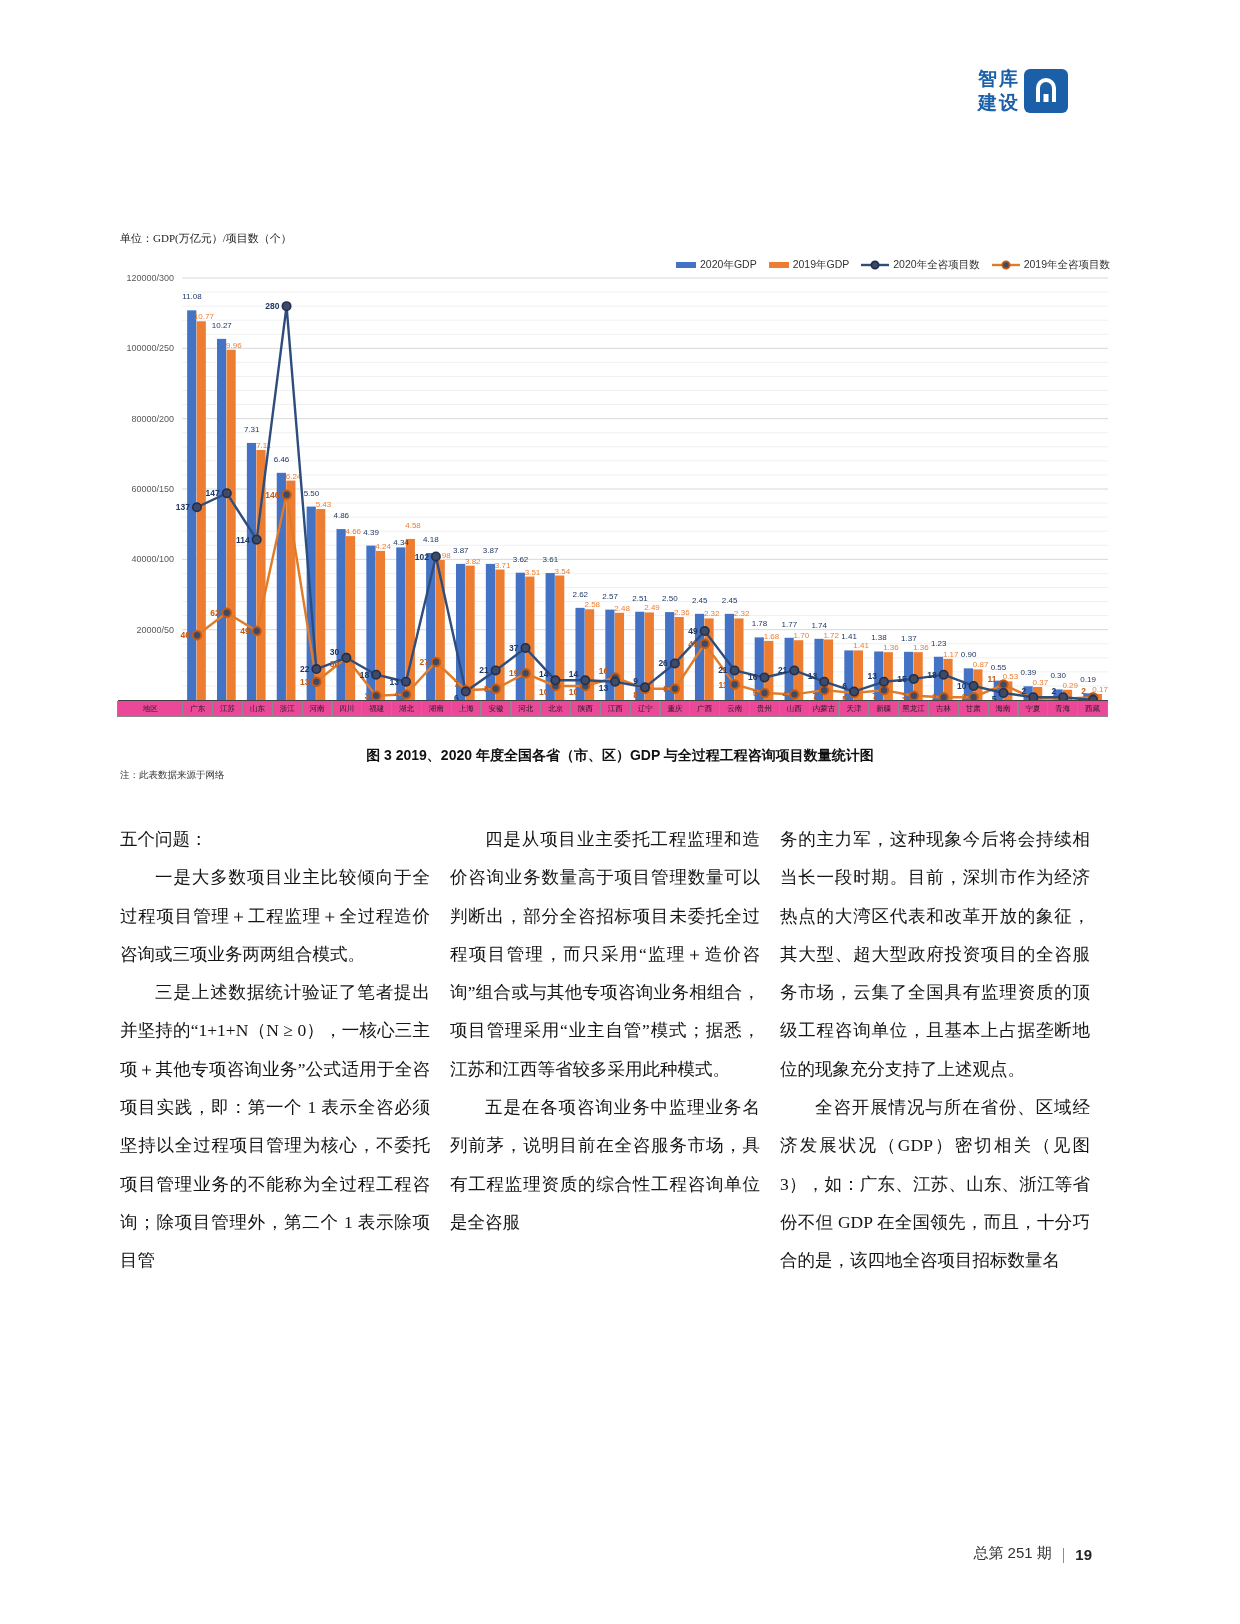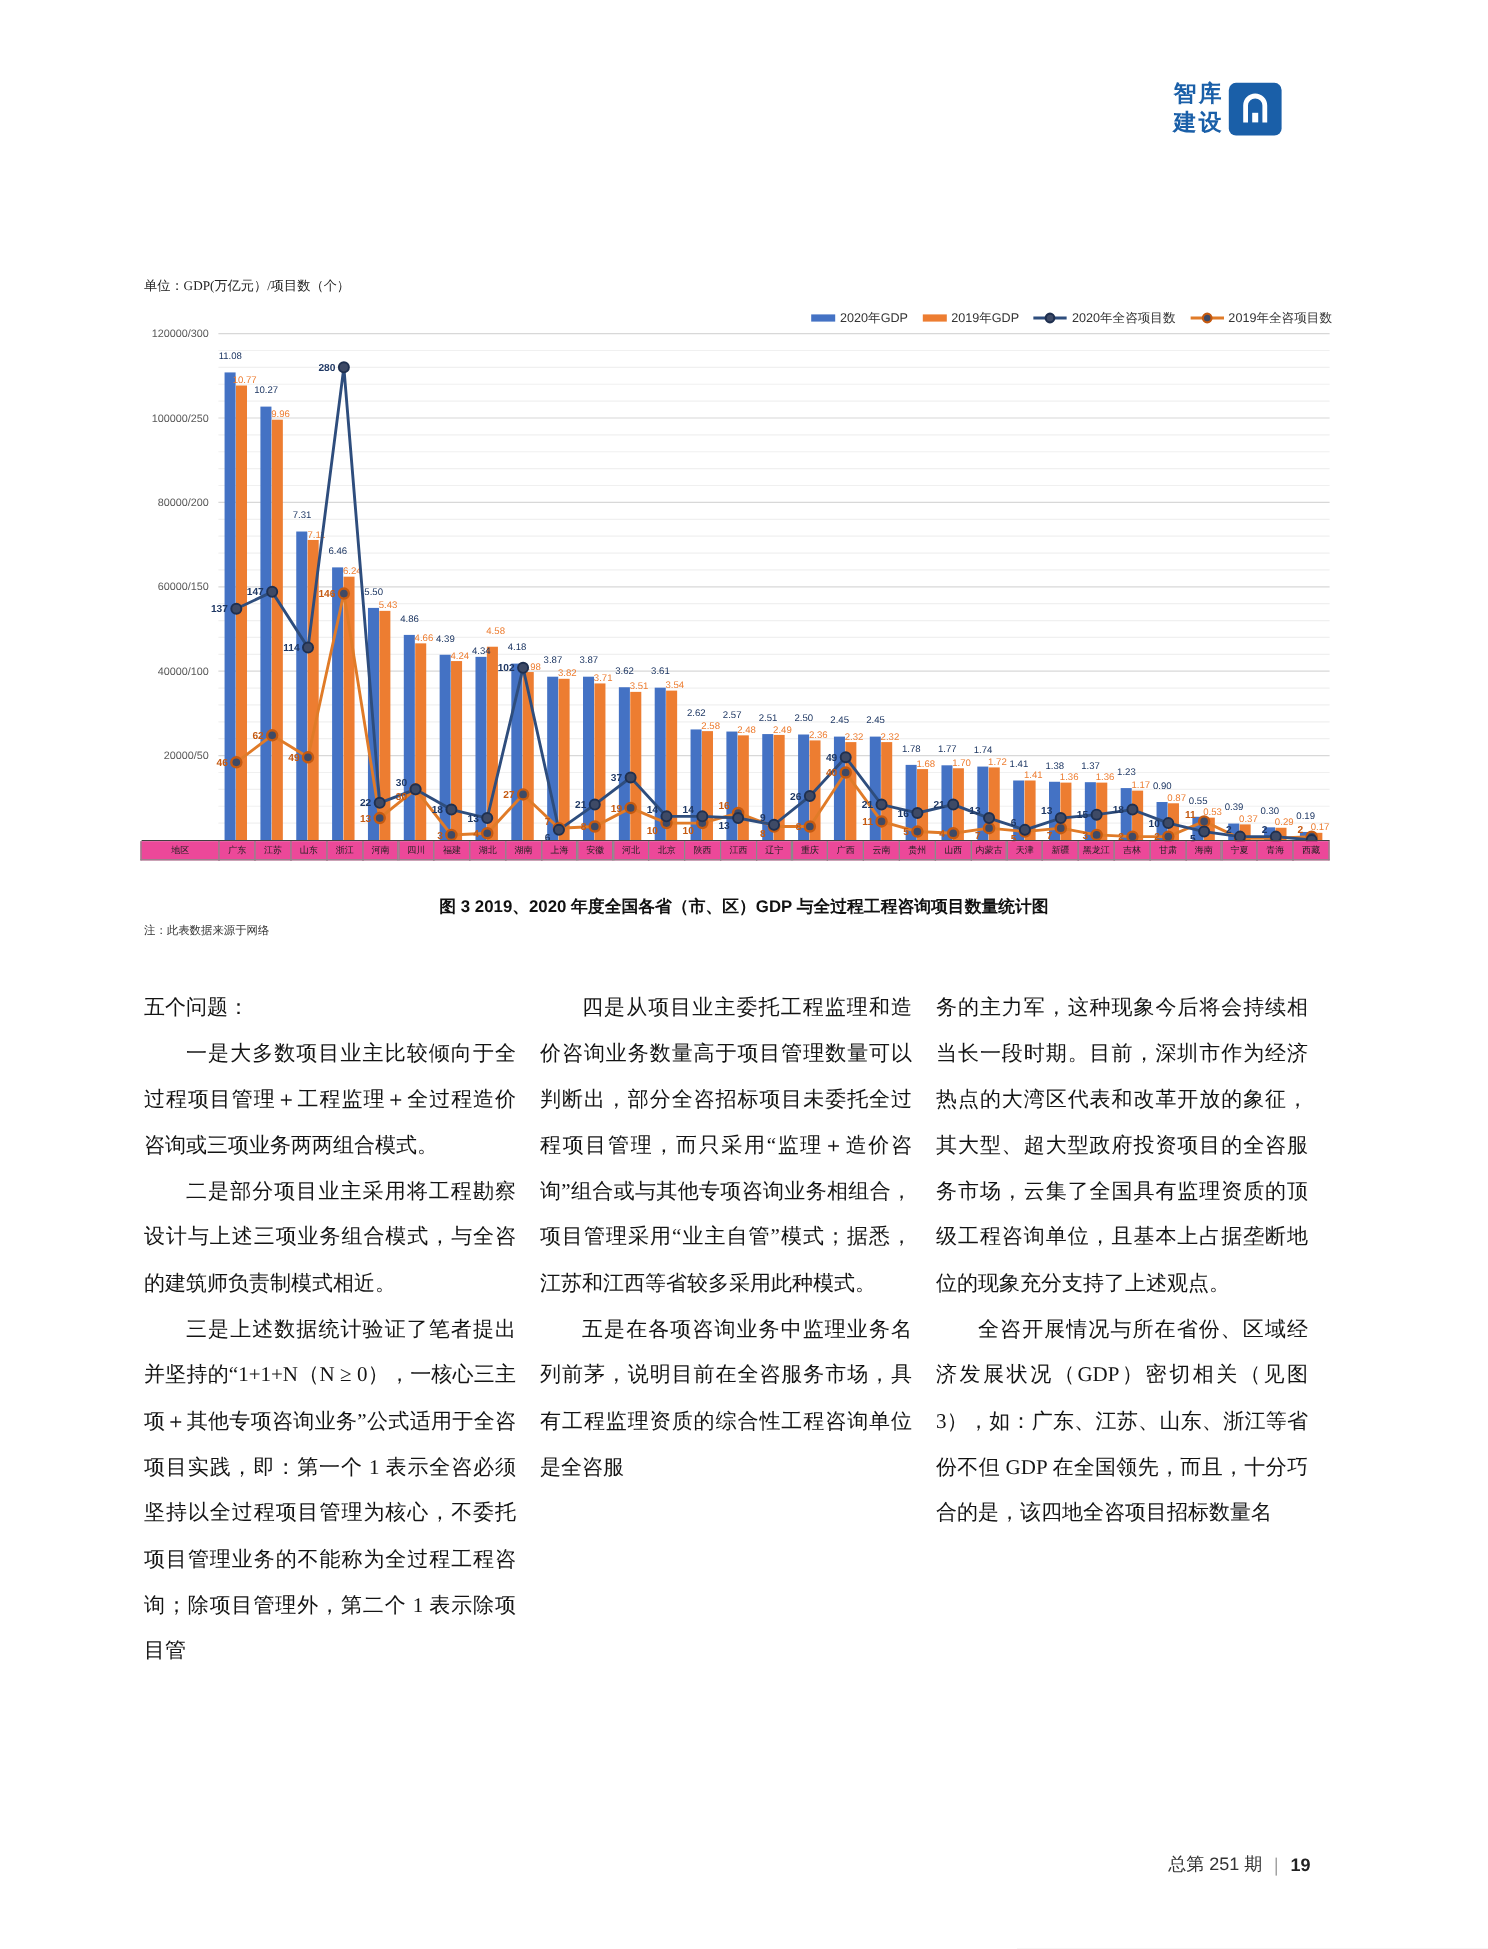--- a/index.html
+++ b/index.html
@@ -422,21 +422,20 @@
       <div class="axis-cell">青海</div>
       <div class="axis-cell">西藏</div>
     </div>
   <div class="chart-note">注：此表数据来源于网络</div>
   <div class="figure-caption">图 3  2019、2020 年度全国各省（市、区）GDP 与全过程工程咨询项目数量统计图</div>
 
   <div class="columns" id="columns">
       <div class="col">
         <p class="">五个问题：</p>
         <p class="ind ">一是大多数项目业主比较倾向于全过程项目管理＋工程监理＋全过程造价咨询或三项业务两两组合模式。</p>
-        <p class="ind ">二是部分项目业主采用将工程勘察设计与上述三项业务组合模式，与全咨的建筑师负责制模式相近。</p>
         <p class="ind ">三是上述数据统计验证了笔者提出并坚持的“1+1+N（N ≥ 0），一核心三主项＋其他专项咨询业务”公式适用于全咨项目实践，即：第一个 1 表示全咨必须坚持以全过程项目管理为核心，不委托项目管理业务的不能称为全过程工程咨询；除项目管理外，第二个 1 表示除项目管</p>
       </div>
       <div class="col">
         <p class="ind ">四是从项目业主委托工程监理和造价咨询业务数量高于项目管理数量可以判断出，部分全咨招标项目未委托全过程项目管理，而只采用“监理＋造价咨询”组合或与其他专项咨询业务相组合，项目管理采用“业主自管”模式；据悉，江苏和江西等省较多采用此种模式。</p>
         <p class="ind ">五是在各项咨询业务中监理业务名列前茅，说明目前在全咨服务市场，具有工程监理资质的综合性工程咨询单位是全咨服</p>
       </div>
       <div class="col">
         <p class="">务的主力军，这种现象今后将会持续相当长一段时期。目前，深圳市作为经济热点的大湾区代表和改革开放的象征，其大型、超大型政府投资项目的全咨服务市场，云集了全国具有监理资质的顶级工程咨询单位，且基本上占据垄断地位的现象充分支持了上述观点。</p>
         <p class="ind ">全咨开展情况与所在省份、区域经济发展状况（GDP）密切相关（见图 3），如：广东、江苏、山东、浙江等省份不但 GDP 在全国领先，而且，十分巧合的是，该四地全咨项目招标数量名</p>
       </div>

